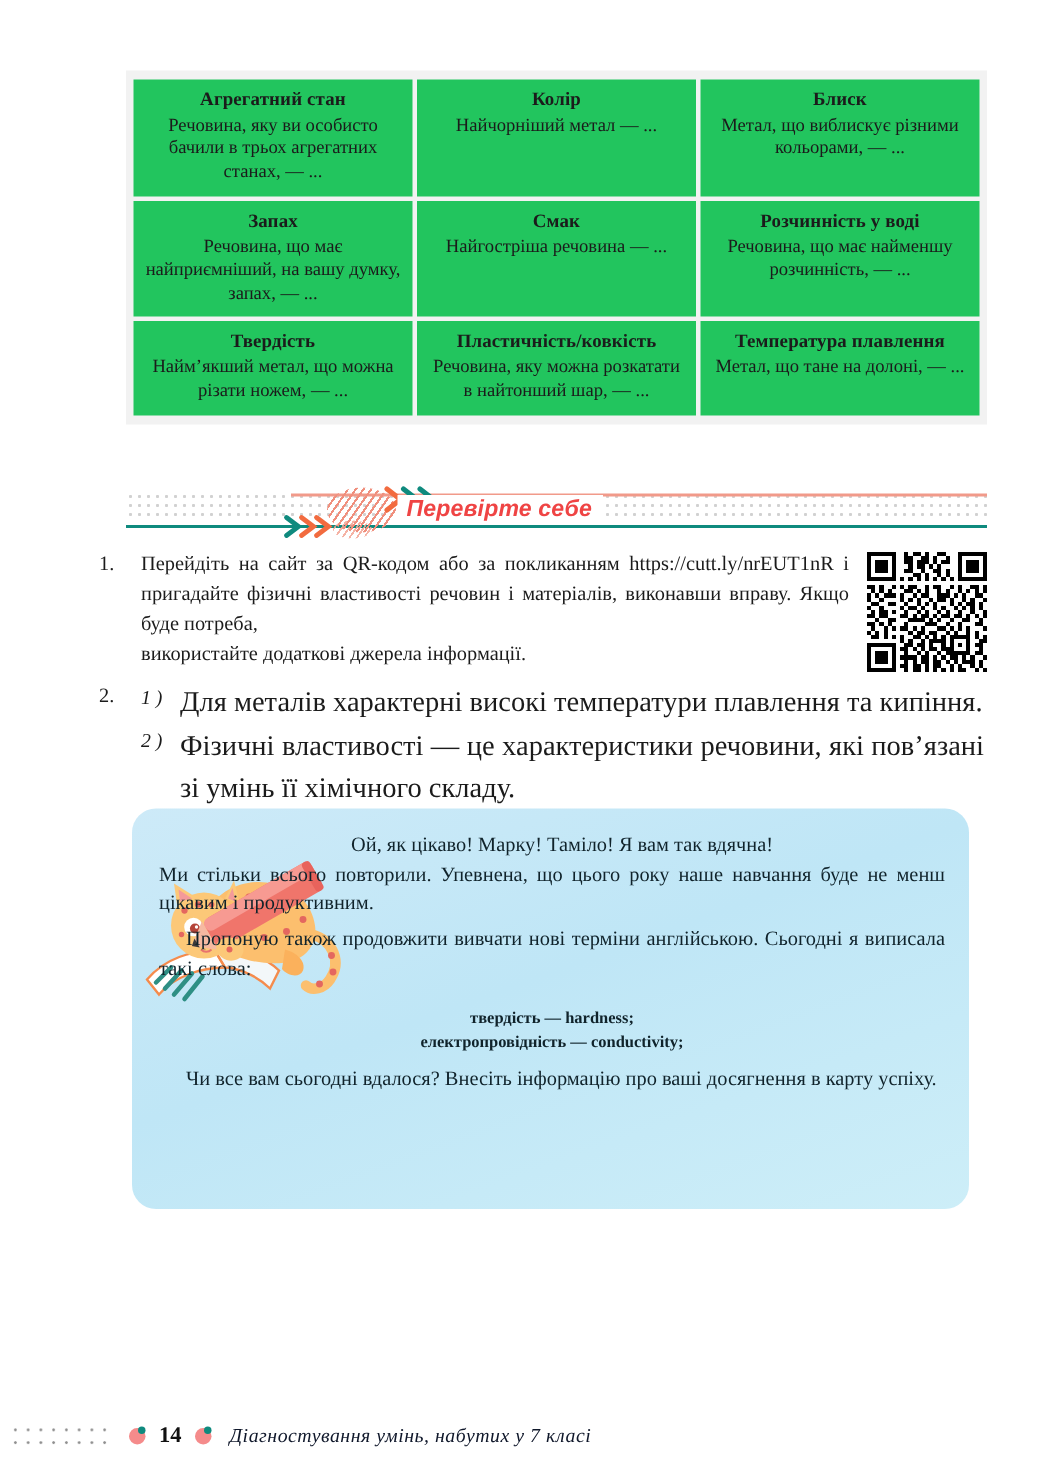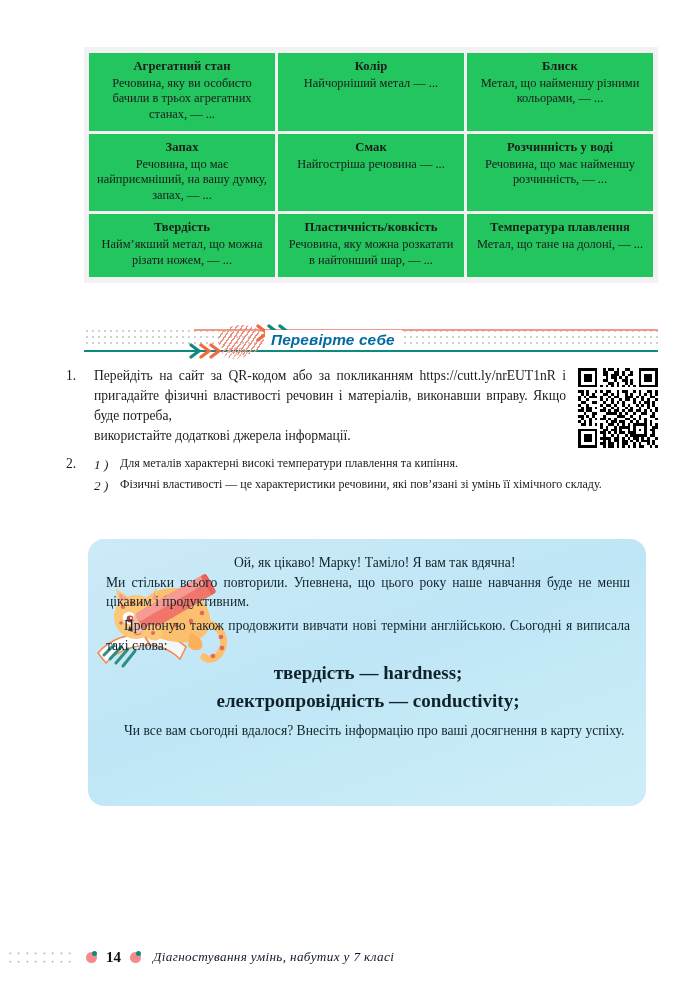--- a/index.html
+++ b/index.html
@@ -118,21 +118,21 @@
   .chev-top { left: 172px; top: 8px; }
   .chev-bottom { left: 105px; top: 27px; }
   .ch-title {
     position: absolute;
     left: 181px;
     top: 14px;
     font-family: "Liberation Sans", "DejaVu Sans", sans-serif;
     font-weight: bold;
     font-style: italic;
     font-size: 15.4px;
-    color: #0369a1;
+    color: #ef4444;
     background: #fff;
     padding: 1px 7px 1px 6px;
     letter-spacing: .1px;
   }
 
   
   .tasks {
     position: absolute;
     left: 66px;
     top: 366px;
@@ -165,21 +165,21 @@
     margin-top: 1px;
   }
   .sub-num {
     flex: 0 0 26px;
     font-style: italic;
     font-size: 13.2px;
     line-height: 1.46;
   }
   .sub-text {
     flex: 1 1 auto;
-    font-size: 12px;
+    font-size: 19px;
     line-height: 1.46;
   }
   .sub2 .sub-text { text-align: justify; }
 
   
   .qr {
     position: absolute;
     left: 578px;
     top: 368px;
     width: 80px;
@@ -208,24 +208,24 @@
     line-height: 1.45;
     color: #10232b;
   }
   .dlg-p {
     text-align: justify;
     margin: 0 0 0 0;
   }
   .dlg-p.p1 { padding-left: 128px; text-indent: 0; }
   .dlg-p.p1 .l1 { display: block; }
   .vocab {
-    margin-top: 3px;
+    margin-top: 15px;
     text-align: center;
     font-weight: bold;
-    font-size: 19px;
+    font-size: 11px;
     line-height: 1.52;
   }
   .dlg-p.p3 {
     margin-top: 5px;
     text-indent: 18px;
   }
 
   
   .cat-illus {
     position: absolute;
@@ -294,21 +294,21 @@
     <div class="cell r1">
       <span class="cell-title">Агрегатний стан</span>
       <span class="cell-body">Речовина, яку ви особисто бачили в трьох агрегатних станах, — ...</span>
     </div>
     <div class="cell r1">
       <span class="cell-title">Колір</span>
       <span class="cell-body">Найчорніший метал — ...</span>
     </div>
     <div class="cell r1">
       <span class="cell-title">Блиск</span>
-      <span class="cell-body">Метал, що найменшу різними кольорами, — ...</span>
+      <span class="cell-body">Метал, що виблискує різними кольорами, — ...</span>
     </div>
 
     <div class="cell r2">
       <span class="cell-title">Запах</span>
       <span class="cell-body">Речовина, що має найприємніший, на вашу думку, запах, — ...</span>
     </div>
     <div class="cell r2">
       <span class="cell-title">Смак</span>
       <span class="cell-body">Найгостріша речовина — ...</span>
     </div>

